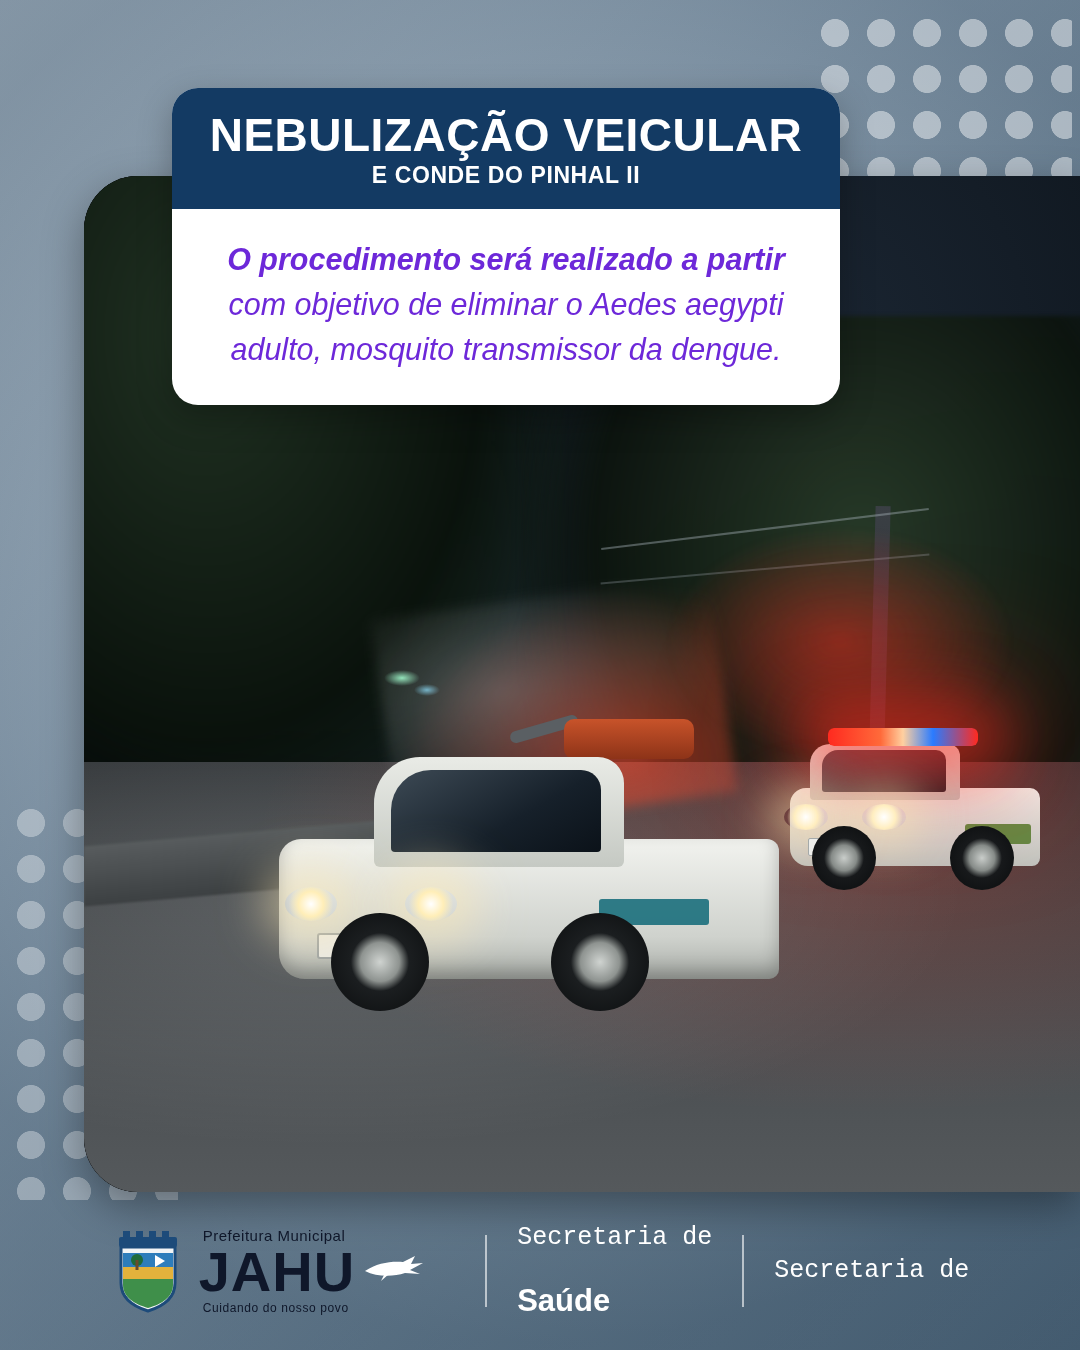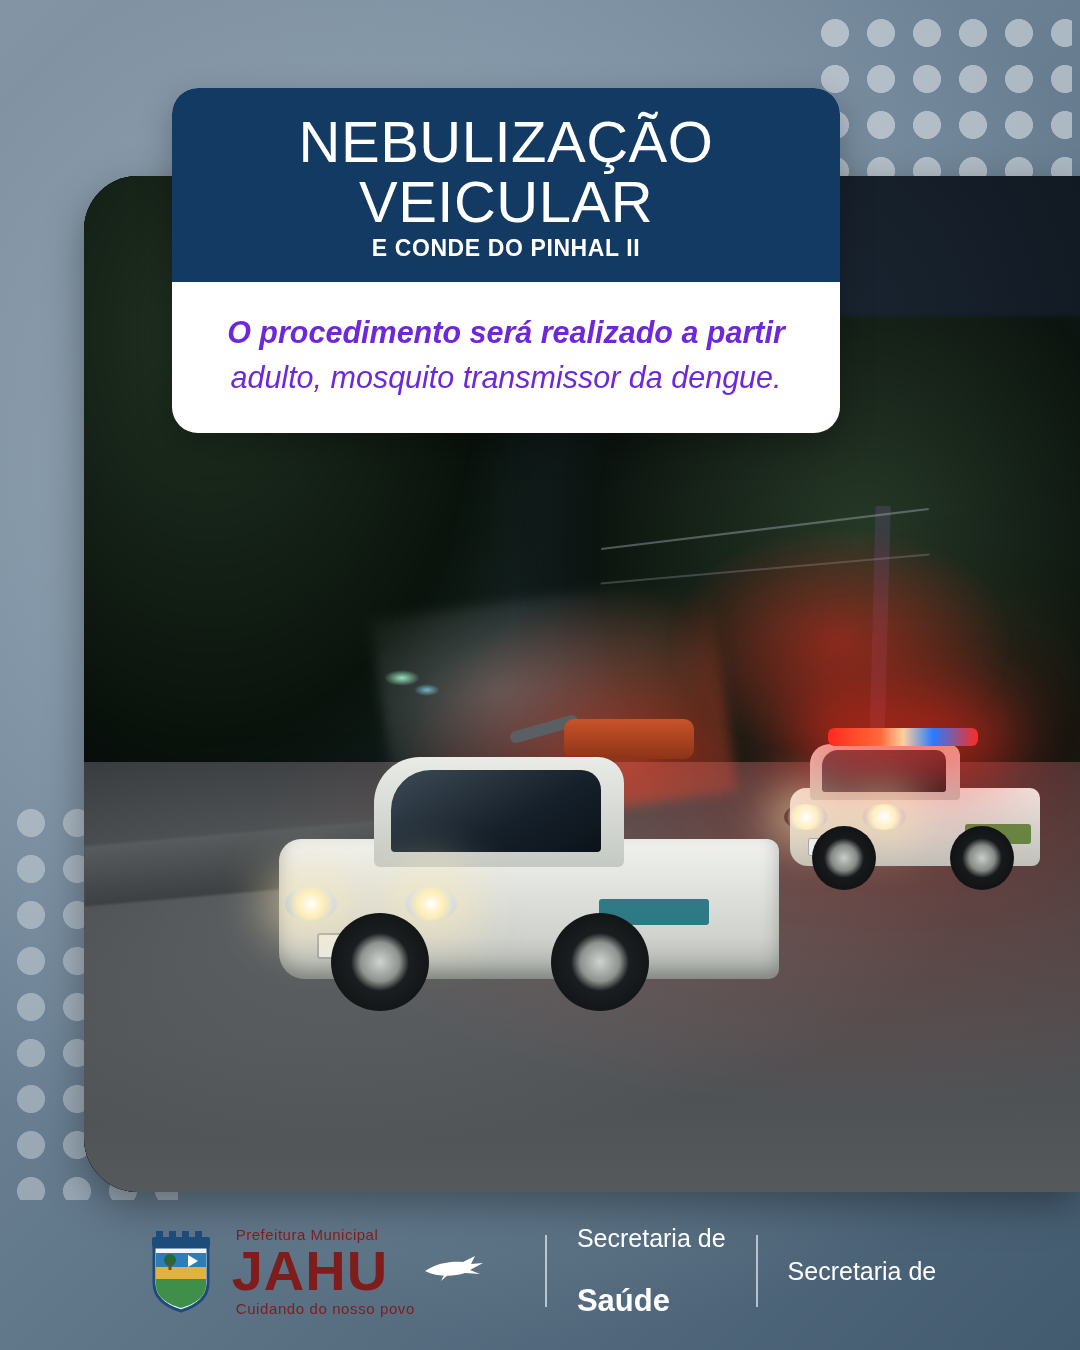--- a/index.html
+++ b/index.html
@@ -221,22 +221,22 @@
     box-shadow:0 12px 34px rgba(0,0,0,.28);
     overflow:hidden;
   }
   .card-header {
     background:#133a63;
     padding:24px 24px 20px;
     text-align:center;
     color:#fff;
   }
   .card-title {
-    font-size:58px;
-    font-weight:normal;
+    font-size:46px;
+    font-weight:bold;
     letter-spacing:.5px;
     line-height:1.04;
   }
   .card-sub1, .card-sub2 {
     font-size:23px;
     font-weight:bold;
     letter-spacing:.6px;
     margin-top:10px;
     line-height:1.18;
   }
@@ -262,37 +262,37 @@
   }
   .brand {
     display:flex; align-items:center; gap:14px;
     padding-right:30px;
   }
   .crest {
     width:74px; height:84px;
     display:flex; align-items:center; justify-content:center;
   }
   .crest svg { display:block; }
-  .brand-text { color:#7f1d1d; line-height:1; }
+  .brand-text { color:#0f172a; line-height:1; }
   .brand-pre {
     font-size:15px; letter-spacing:.5px; margin-bottom:1px; padding-left:4px;
   }
   .brand-name {
     font-size:56px; font-weight:bold; letter-spacing:1px;
   }
   .brand-slogan {
-    font-size:15px; letter-spacing:.6px; margin-top:2px; padding-left:4px;
+    font-size:12px; letter-spacing:.6px; margin-top:2px; padding-left:4px;
   }
   .plane { margin-left:-6px; }
   .sep {
     width:2px; height:72px; background:rgba(255,255,255,.6);
     margin:0 30px;
   }
   .dept { color:#fff; line-height:1.12; }
-  .dept-top { font-size:25px; font-weight:normal; }
+  .dept-top { font-size:25px; font-weight:normal;font-family:Liberation Mono, monospace; }
   .dept-bottom { font-size:31px; font-weight:bold;margin-top:32px; }
 </style>
 </head>
 <body>
 
 <div class="bg"></div>
 <div class="bg-vignette"></div>
 <div class="dots dots-tr"></div>
 <div class="dots dots-bl"></div>
 
@@ -339,20 +339,21 @@
   </div>
 </div>
 
 <div class="card">
   <div class="card-header">
     <div class="card-title">NEBULIZAÇÃO VEICULAR</div>
     <div class="card-sub2">E CONDE DO PINHAL II</div>
   </div>
   <div class="card-body">
     <p class="strong">O procedimento será realizado a partir</p>
+    <p>com objetivo de eliminar o Aedes aegypti</p>
     <p>adulto, mosquito transmissor da dengue.</p>
   </div>
 </div>
 
 <div class="footer">
   <div class="brand">
     <span class="crest">
       <svg width="74" height="84" viewBox="0 0 74 84" aria-hidden="true">
         <path d="M10 18 h54 v36 c0 16 -14 24 -27 28 C24 78 10 70 10 54 Z" fill="#f3f5f6" stroke="#1d4b7a" stroke-width="3"></path>
         <rect x="8" y="8" width="58" height="10" rx="2" fill="#1d4b7a"></rect>

